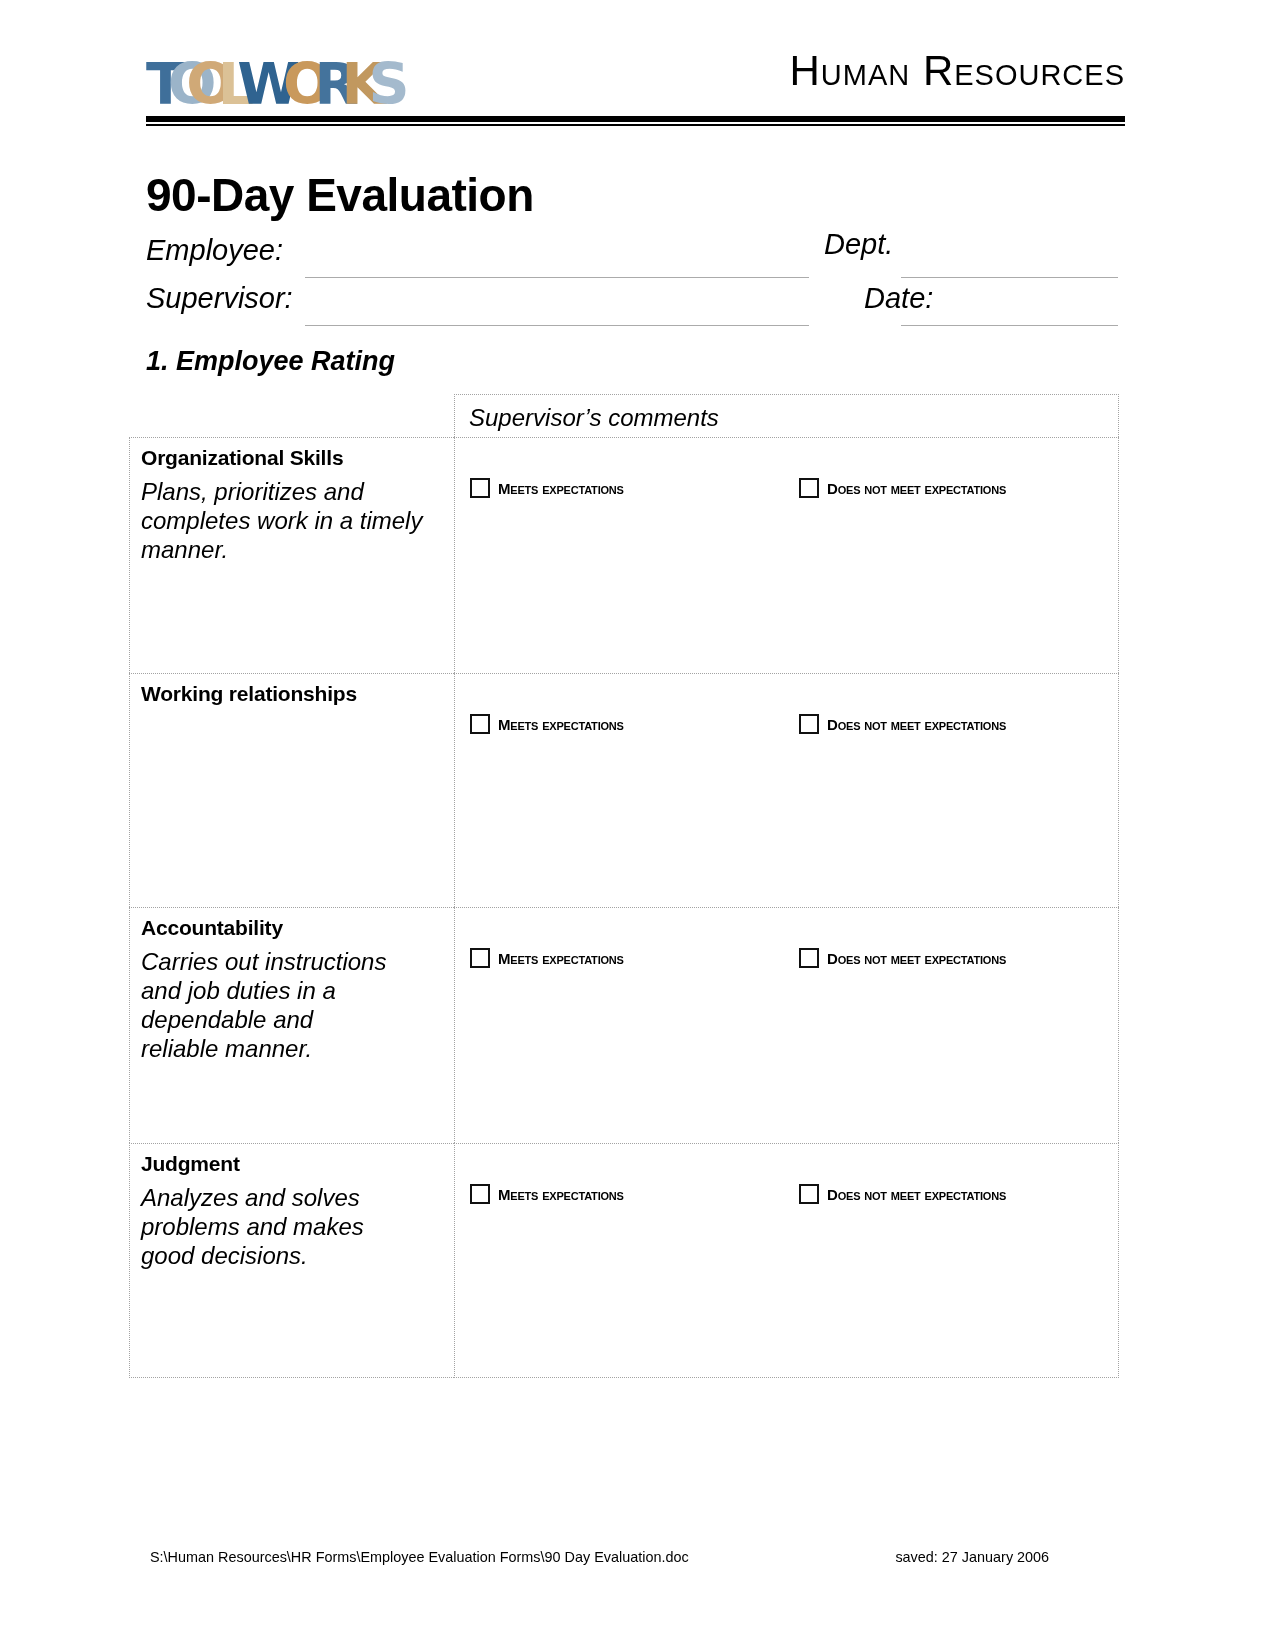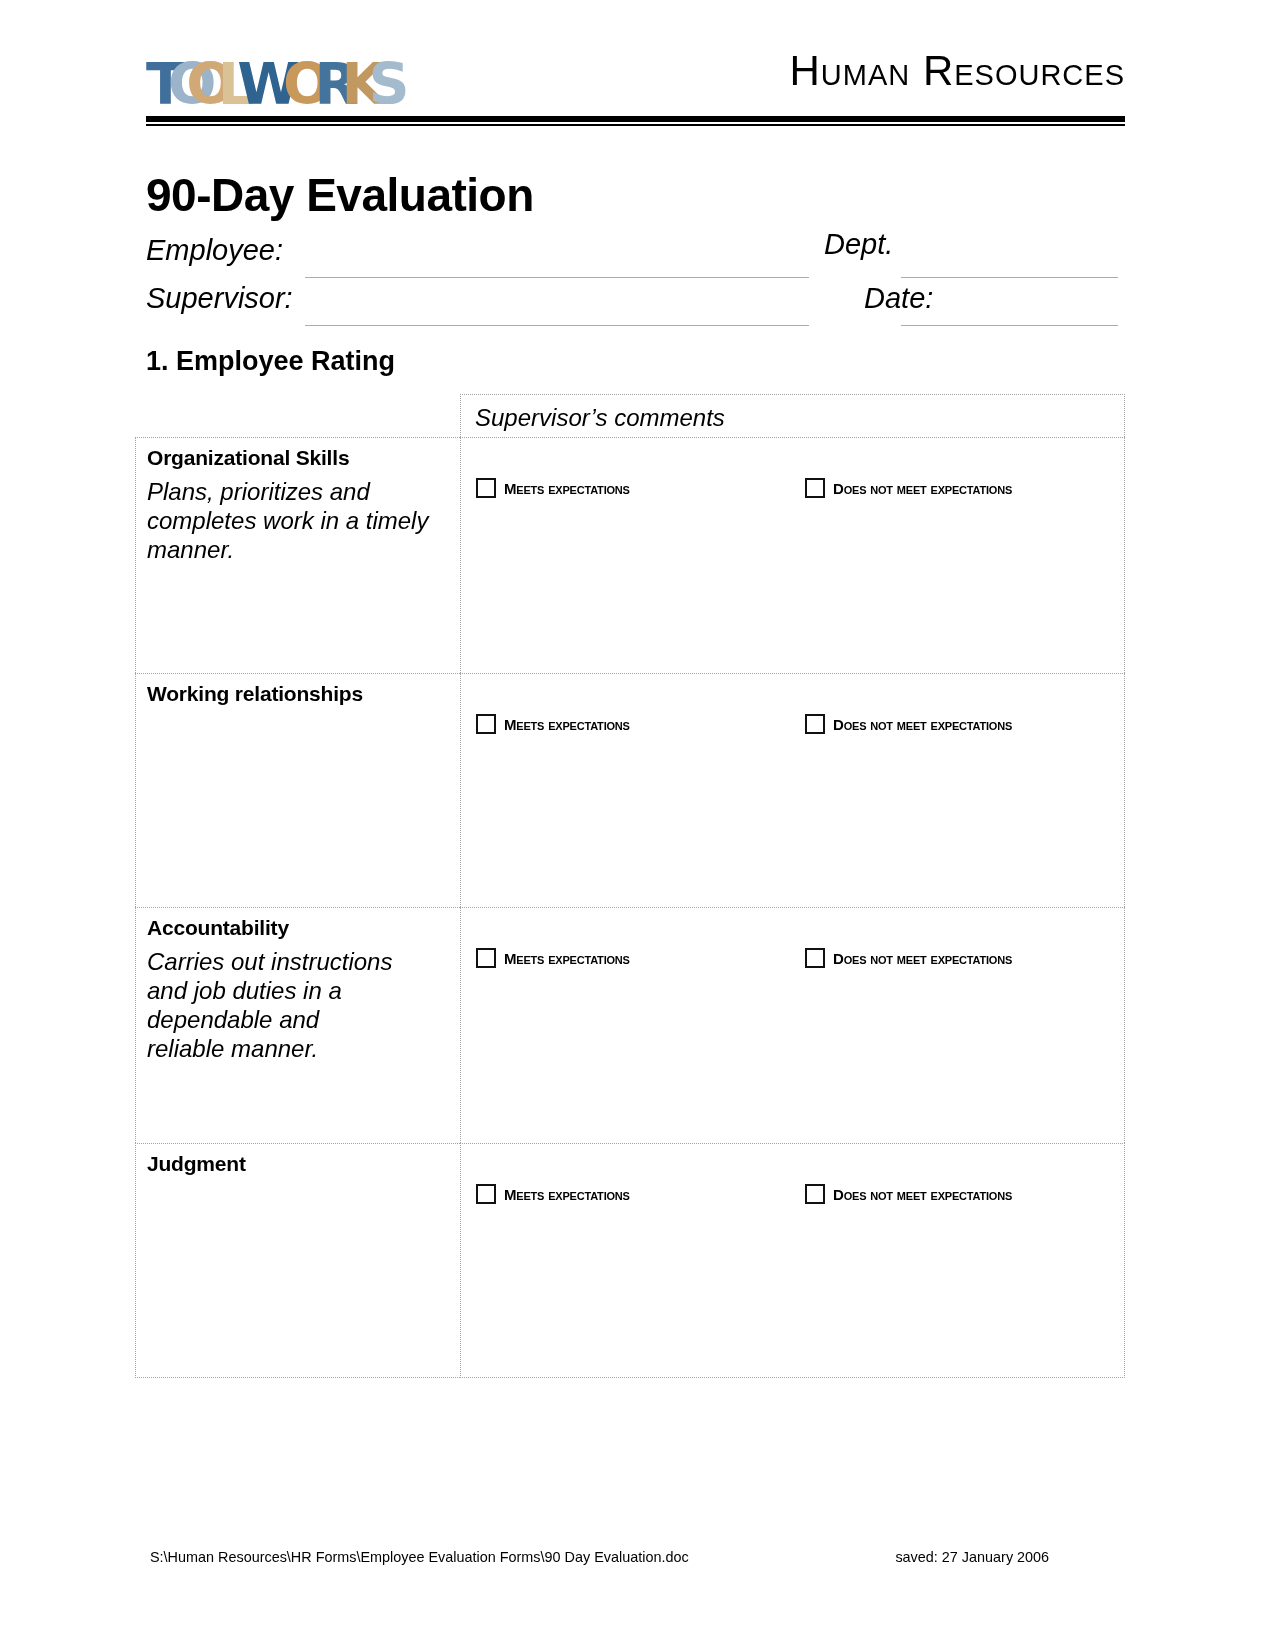--- a/index.html
+++ b/index.html
@@ -49,27 +49,27 @@
     font-style:italic; font-size:29px; white-space:nowrap;
   }
   .field-line{
     position:absolute; height:1px;
     border-bottom:1px solid #ababab;
   }
 
   
   .section-heading{
     position:absolute; left:146px; top:346px;
-    font-size:27px; font-weight:bold; 
+    font-size:27px; font-weight:bold; font-style:italic;
     margin:0; white-space:nowrap;
   }
 
   
   .tbl{
-    position:absolute; left:135px; top:394px;
+    position:absolute; left:129px; top:394px;
     display:grid;
     grid-template-columns:325px 665px;
     grid-template-rows:43px 236px 234px 236px 235px;
   }
   .tbl .cell{box-sizing:border-box; position:relative;}
   .hdrL{border:none;}
   .hdrR{
     border-top:1px dotted #a3a3a3;
     border-left:1px dotted #a3a3a3;
     border-right:1px dotted #a3a3a3;
@@ -211,20 +211,23 @@
       </div>
       <div class="cbgroup g2">
         <span class="cb"></span>
         <span class="cblabel">Does not meet expectations</span>
       </div>
       <div class="comment-space"></div>
     </div>
 
     <div class="cell bodyL bb">
       <h3 class="crit-title">Judgment</h3>
+      <p class="crit-desc">Analyzes and solves
+problems and makes
+good decisions.</p>
     </div>
     <div class="cell bodyR bb">
       <div class="cbgroup g1">
         <span class="cb"></span>
         <span class="cblabel">Meets expectations</span>
       </div>
       <div class="cbgroup g2">
         <span class="cb"></span>
         <span class="cblabel">Does not meet expectations</span>
       </div>

